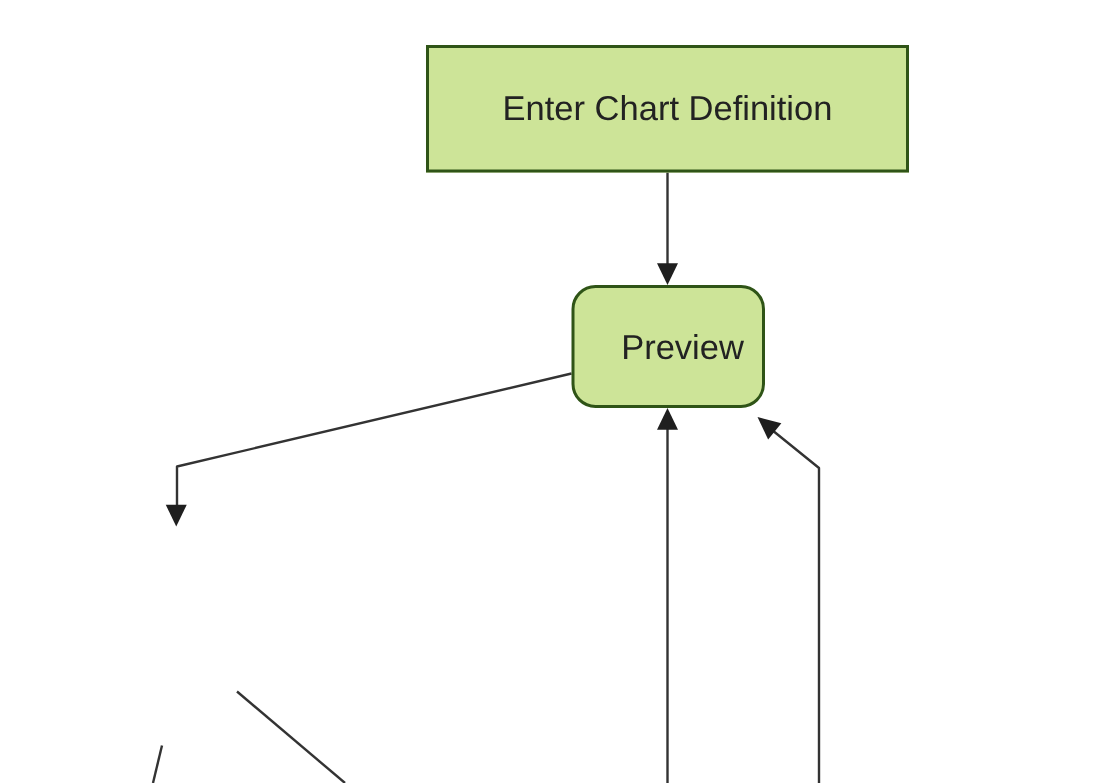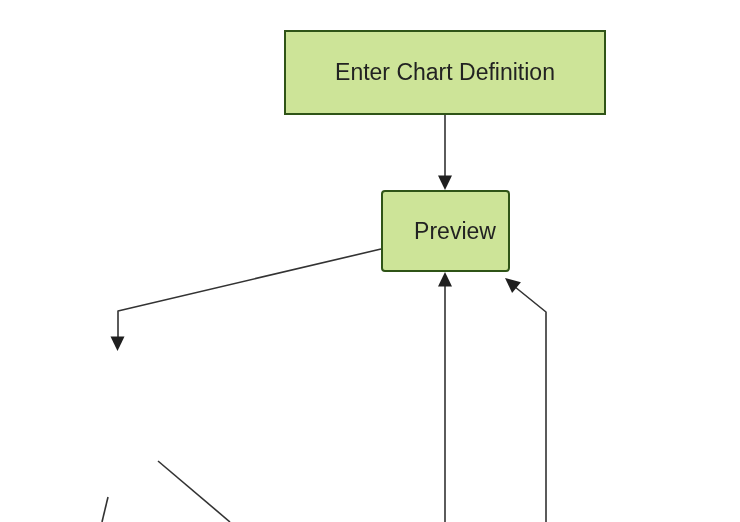--- a/index.html
+++ b/index.html
@@ -25,21 +25,21 @@
     background: var(--node-fill, #cde498);
     border: 2px solid var(--node-stroke, #2f5417);
     display: flex;
     align-items: center;
     justify-content: center;
     color: var(--text-color, #222222);
     font-size: 23px;
     line-height: 1;
     white-space: nowrap;
   }
-  .round-node { border-radius: 4px; padding-left: 19px; }
+  .round-node { border-radius: 16px; padding-left: 19px; }
   .diamond {
     position: absolute;
     display: flex;
     align-items: center;
     justify-content: center;
     color: var(--text-color, #222222);
     font-size: 23px;
     line-height: 1;
   }
   .diamond > svg { position: absolute; left: 0; top: 0; width: 100%; height: 100%; }

